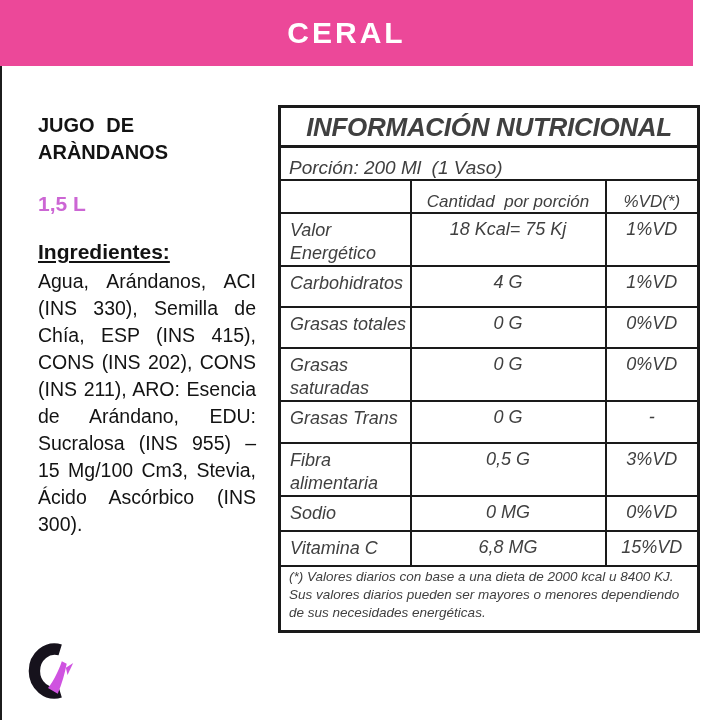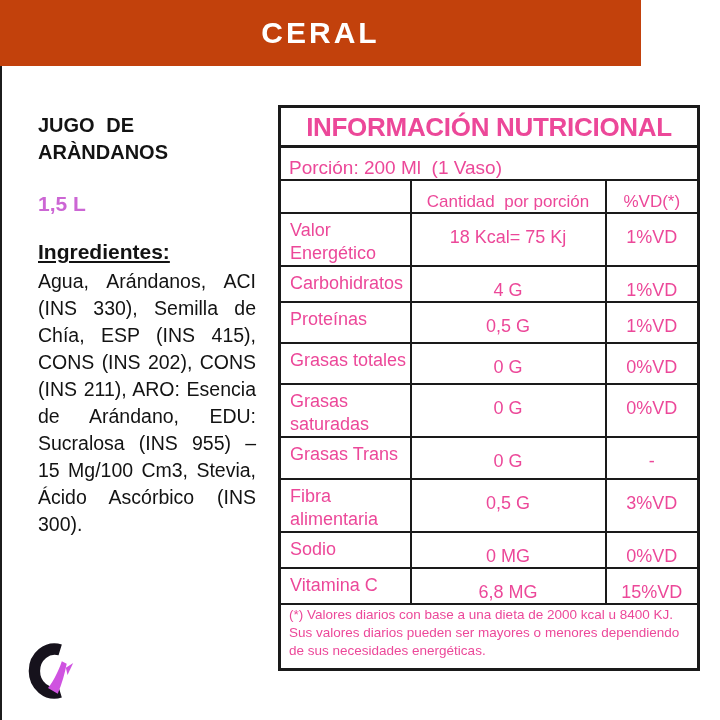--- a/index.html
+++ b/index.html
@@ -7,22 +7,22 @@
     width: 720px; height: 720px;
     background: #ffffff;
     font-family: "Liberation Sans", "DejaVu Sans", sans-serif;
     color: #121212;
     overflow: hidden;
     position: relative;
   }
   
   .brand-band {
     position: absolute; left: 0; top: 0;
-    width: 641px; height: 66px;
-    background: #c2410c;
+    width: 693px; height: 66px;
+    background: #ec4899;
     display: flex; align-items: center; justify-content: center;
   }
   .brand-band .brand {
     color: #ffffff;
     font-size: 30px; font-weight: bold;
     letter-spacing: 3px;
   }
   
   .page-left-edge {
     position: absolute; left: 0; top: 66px;
@@ -63,21 +63,22 @@
   table.nutrition {
     position: absolute; left: 278px; top: 105px;
     width: 419px;
     border-collapse: collapse;
     table-layout: fixed;
     border: 3px solid #1a1a1a;
   }
   table.nutrition td {
     border: 2px solid #1a1a1a;
     vertical-align: top;
-    color: #ec4899;
+    color: #404040;
+    font-style: italic;
   }
   .title-cell {
     height: 40px;
     text-align: center;
     font-size: 26px; font-weight: bold;
     letter-spacing: -0.3px;
     white-space: nowrap;
     border-bottom-width: 3px !important;
     padding-top: 4px;
   }
@@ -96,21 +97,21 @@
     margin-top: 24px;
   }
   .label-cell {
     font-size: 18px;
     padding: 5px 2px 0 9px;
     line-height: 23px;
   }
   .amount-cell, .vd-cell {
     font-size: 18px;
     text-align: center;
-    padding-top: 13px;
+    padding-top: 5px;
   }
   .footnote-cell {
     font-size: 13.5px;
     line-height: 18px;
     padding: 1px 10px 8px 8px;
     white-space: pre-wrap;
   }
   
   .logo {
     position: absolute; left: 22px; top: 640px;
@@ -150,28 +151,23 @@
     <tr>
       <td class="colhead-cell"></td>
       <td class="colhead-cell">Cantidad  por porción</td>
       <td class="colhead-cell">%VD(*)</td>
     </tr>
     <tr style="height:49px">
       <td class="label-cell">Valor Energético</td>
       <td class="amount-cell">18 Kcal= 75 Kj</td>
       <td class="vd-cell">1%VD</td>
     </tr>
-    <tr style="height:31px">
+    <tr style="height:41px">
       <td class="label-cell">Carbohidratos</td>
       <td class="amount-cell">4 G</td>
-      <td class="vd-cell">1%VD</td>
-    </tr>
-    <tr style="height:41px">
-      <td class="label-cell">Proteínas</td>
-      <td class="amount-cell">0,5 G</td>
       <td class="vd-cell">1%VD</td>
     </tr>
     <tr style="height:41px">
       <td class="label-cell">Grasas totales</td>
       <td class="amount-cell">0 G</td>
       <td class="vd-cell">0%VD</td>
     </tr>
     <tr style="height:50px">
       <td class="label-cell">Grasas saturadas</td>
       <td class="amount-cell">0 G</td>

